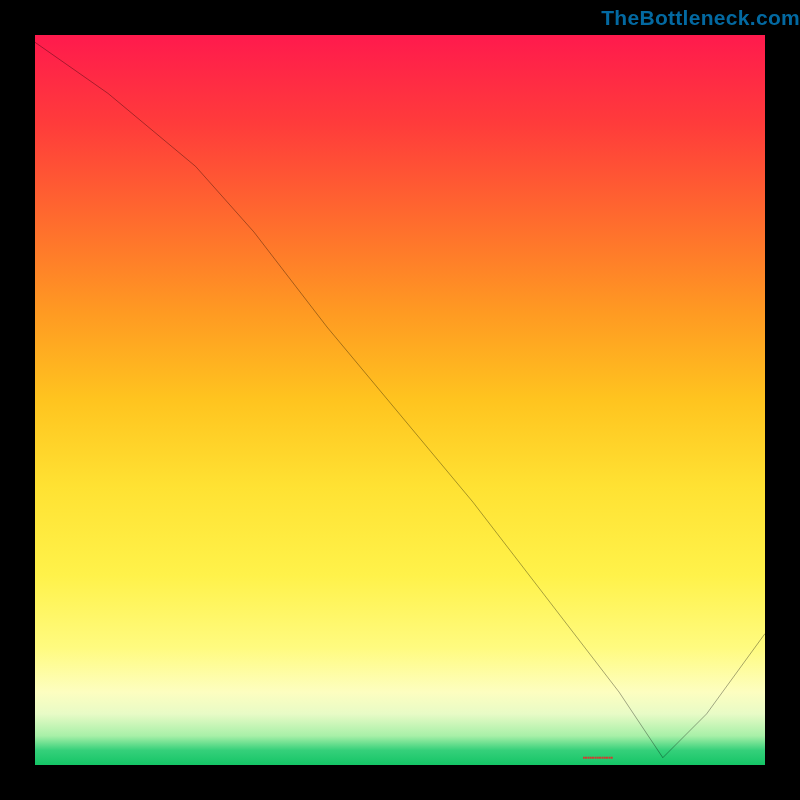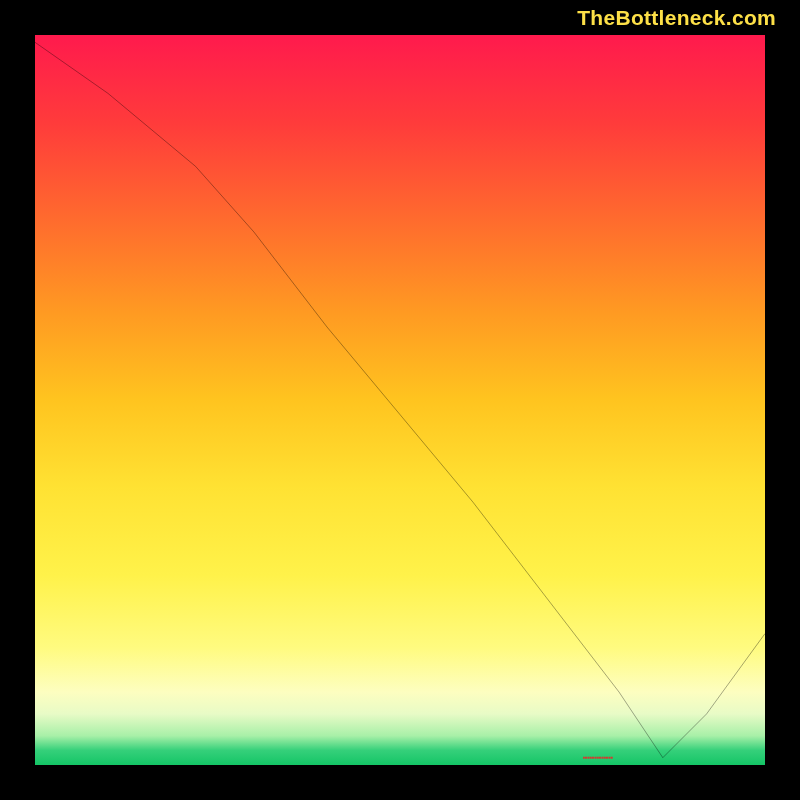--- a/index.html
+++ b/index.html
@@ -12,22 +12,22 @@
     overflow: hidden;
   }
   .container {
     position: relative;
     width: 800px;
     height: 800px;
   }
   .watermark {
     position: absolute;
     top: 6px;
-    right: 24px;
-    color: #fde047;
+    right: 0;
+    color: #0369a1;
     font-size: 21px;
     font-weight: bold;
     letter-spacing: 0.3px;
   }
   .plot-area {
     position: absolute;
     left: 32px;
     top: 32px;
     width: 736px;
     height: 736px;

